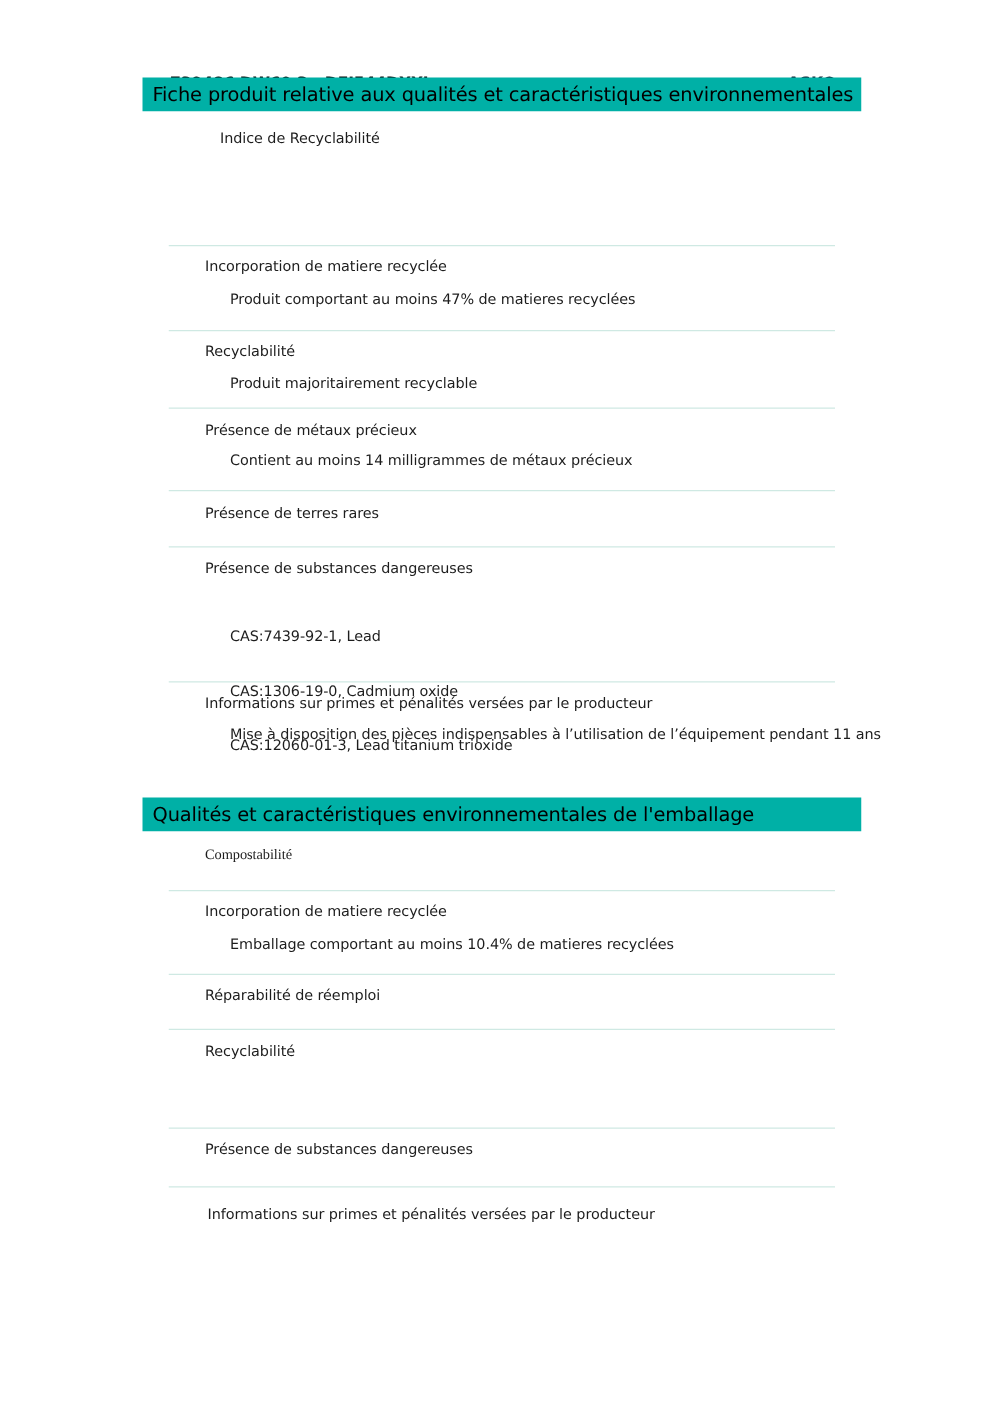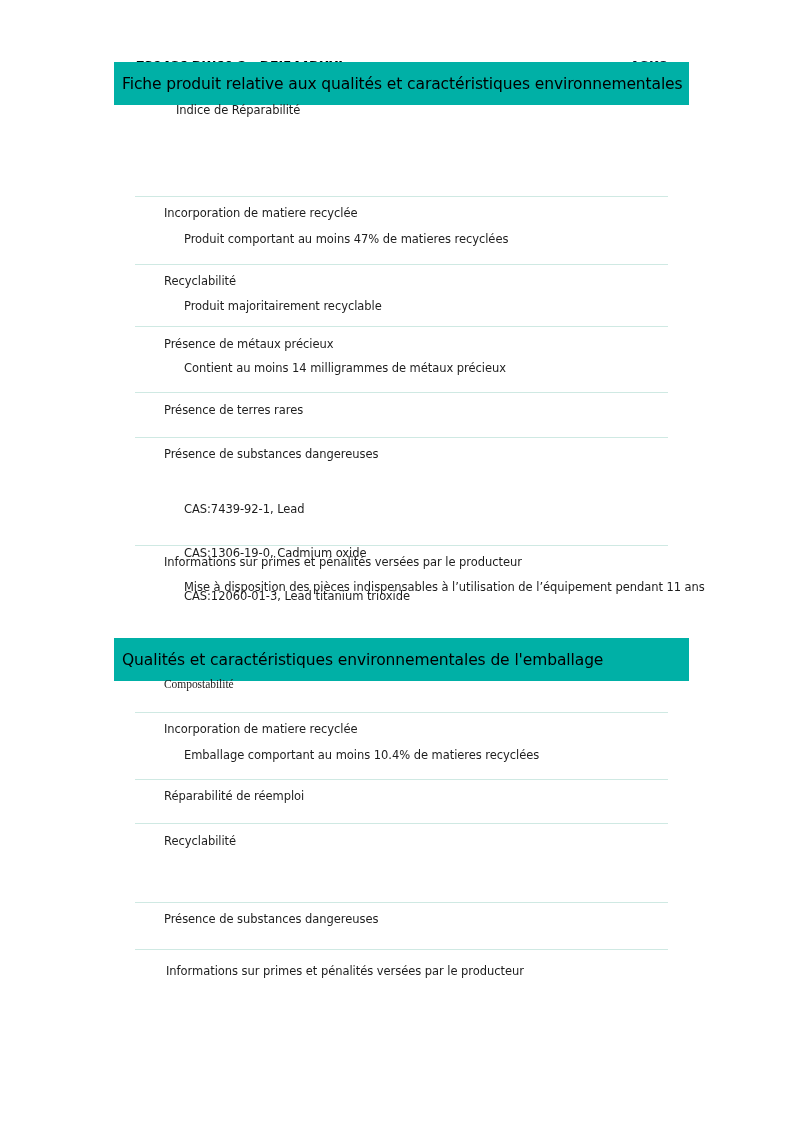--- a/index.html
+++ b/index.html
@@ -51,21 +51,21 @@
     position: absolute;
     left: 0;
     top: 0;
     width: 802px;
   }
 
   .banner {
     position: absolute;
     left: 114px;
     width: 575px;
-    height: 43px;
+    height: 27px;
     background: #00b0a6;
     box-sizing: border-box;
   }
   .banner-text {
     position: absolute;
     left: 8px;
     top: 50%;
     transform: translateY(-50%);
     font-size: 15.5px;
     font-weight: normal;
@@ -112,21 +112,21 @@
   <div class="doc-code">739486 DW60.2 - DFI544DXXL</div>
   <div class="brand">ASKO</div>
 </div>
 
 <div class="sheet">
 
   <div class="banner" style="top:62px;">
     <span class="banner-text">Fiche produit relative aux qualités et caractéristiques environnementales</span>
   </div>
 
-  <div class="label" style="left:176px; top:103px;">Indice de Réparabilité</div>
+  <div class="label" style="left:176px; top:103px;">Indice de Recyclabilité</div>
 
   <div class="rule" style="top:196px;"></div>
   <div class="label" style="left:164px; top:206px;">Incorporation de matiere recyclée</div>
   <div class="value" style="left:184px; top:232px;">Produit comportant au moins 47% de matieres recyclées</div>
 
   <div class="rule" style="top:264px;"></div>
   <div class="label" style="left:164px; top:274px;">Recyclabilité</div>
   <div class="value" style="left:184px; top:299px;">Produit majoritairement recyclable</div>
 
   <div class="rule" style="top:326px;"></div>

